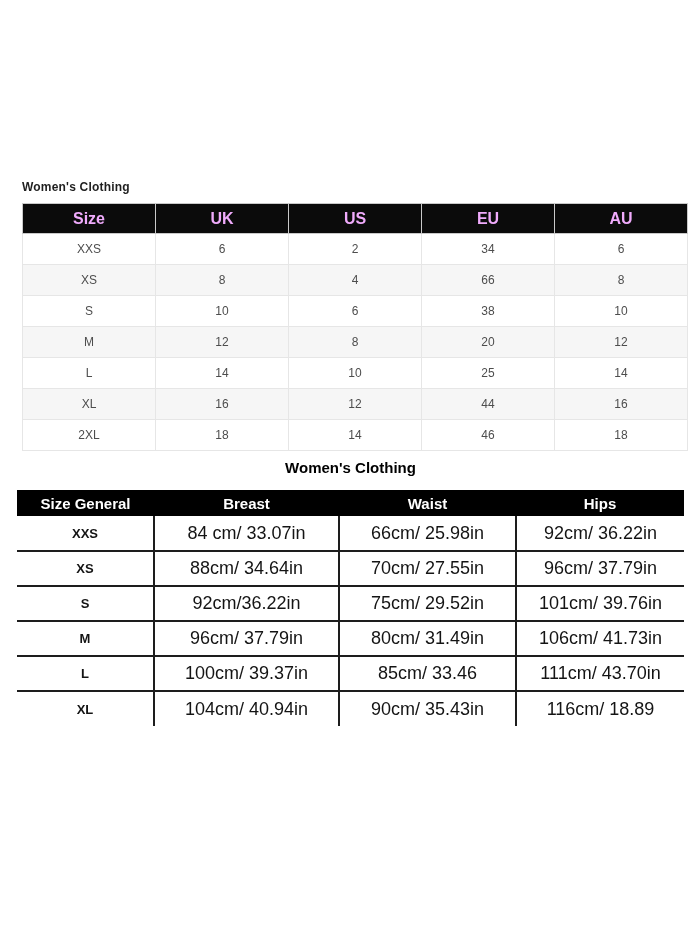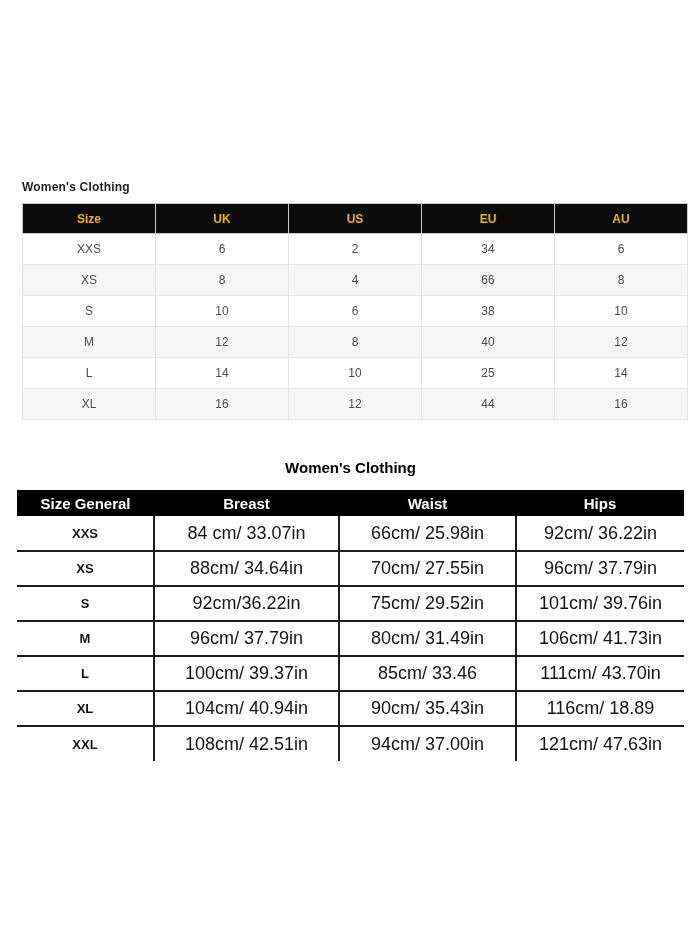--- a/index.html
+++ b/index.html
@@ -14,22 +14,22 @@
   
   .intl-section { position: absolute; left: 22px; top: 180px; width: 665px; }
   .intl-label {
     font-size: 12px; font-weight: 700; color: #1f1f1f;
     margin-bottom: 9px; letter-spacing: .2px;
   }
   table.intl-sizes {
     width: 665px; border-collapse: collapse; table-layout: fixed;
   }
   .intl-sizes th {
-    background: #0b0b0b; color: #eab308;
-    font-size: 12px; font-weight: 700;
+    background: #0b0b0b; color: #f0abfc;
+    font-size: 16px; font-weight: 700;
     height: 30px; border: 1px solid #c9c9c9;
   }
   .intl-sizes td {
     height: 31px; text-align: center;
     font-size: 12px; color: #4d4d4d;
     border: 1px solid #e6e6e6; background: #ffffff;
   }
   .intl-sizes tbody tr:nth-child(even) td { background: #f6f6f6; }
 
   
@@ -94,36 +94,43 @@
           <td>S</td>
           <td>10</td>
           <td>6</td>
           <td>38</td>
           <td>10</td>
         </tr>
         <tr>
           <td>M</td>
           <td>12</td>
           <td>8</td>
-          <td>40</td>
+          <td>20</td>
           <td>12</td>
         </tr>
         <tr>
           <td>L</td>
           <td>14</td>
           <td>10</td>
           <td>25</td>
           <td>14</td>
         </tr>
         <tr>
           <td>XL</td>
           <td>16</td>
           <td>12</td>
           <td>44</td>
           <td>16</td>
+        </tr>
+        <tr>
+          <td>2XL</td>
+          <td>18</td>
+          <td>14</td>
+          <td>46</td>
+          <td>18</td>
         </tr>
       </tbody>
     </table>
 </section>
 
 <section class="measure-section">
   <div class="measure-title">Women's Clothing</div>
   <table class="measures">
     <colgroup>
       <col style="width:137px">
@@ -169,21 +176,15 @@
           <td>100cm/ 39.37in</td>
           <td>85cm/ 33.46</td>
           <td>111cm/ 43.70in</td>
         </tr>
         <tr>
           <td>XL</td>
           <td>104cm/ 40.94in</td>
           <td>90cm/ 35.43in</td>
           <td>116cm/ 18.89</td>
         </tr>
-        <tr>
-          <td>XXL</td>
-          <td>108cm/ 42.51in</td>
-          <td>94cm/ 37.00in</td>
-          <td>121cm/ 47.63in</td>
-        </tr>
       </tbody>
     </table>
 </section>
 
 </body></html>

